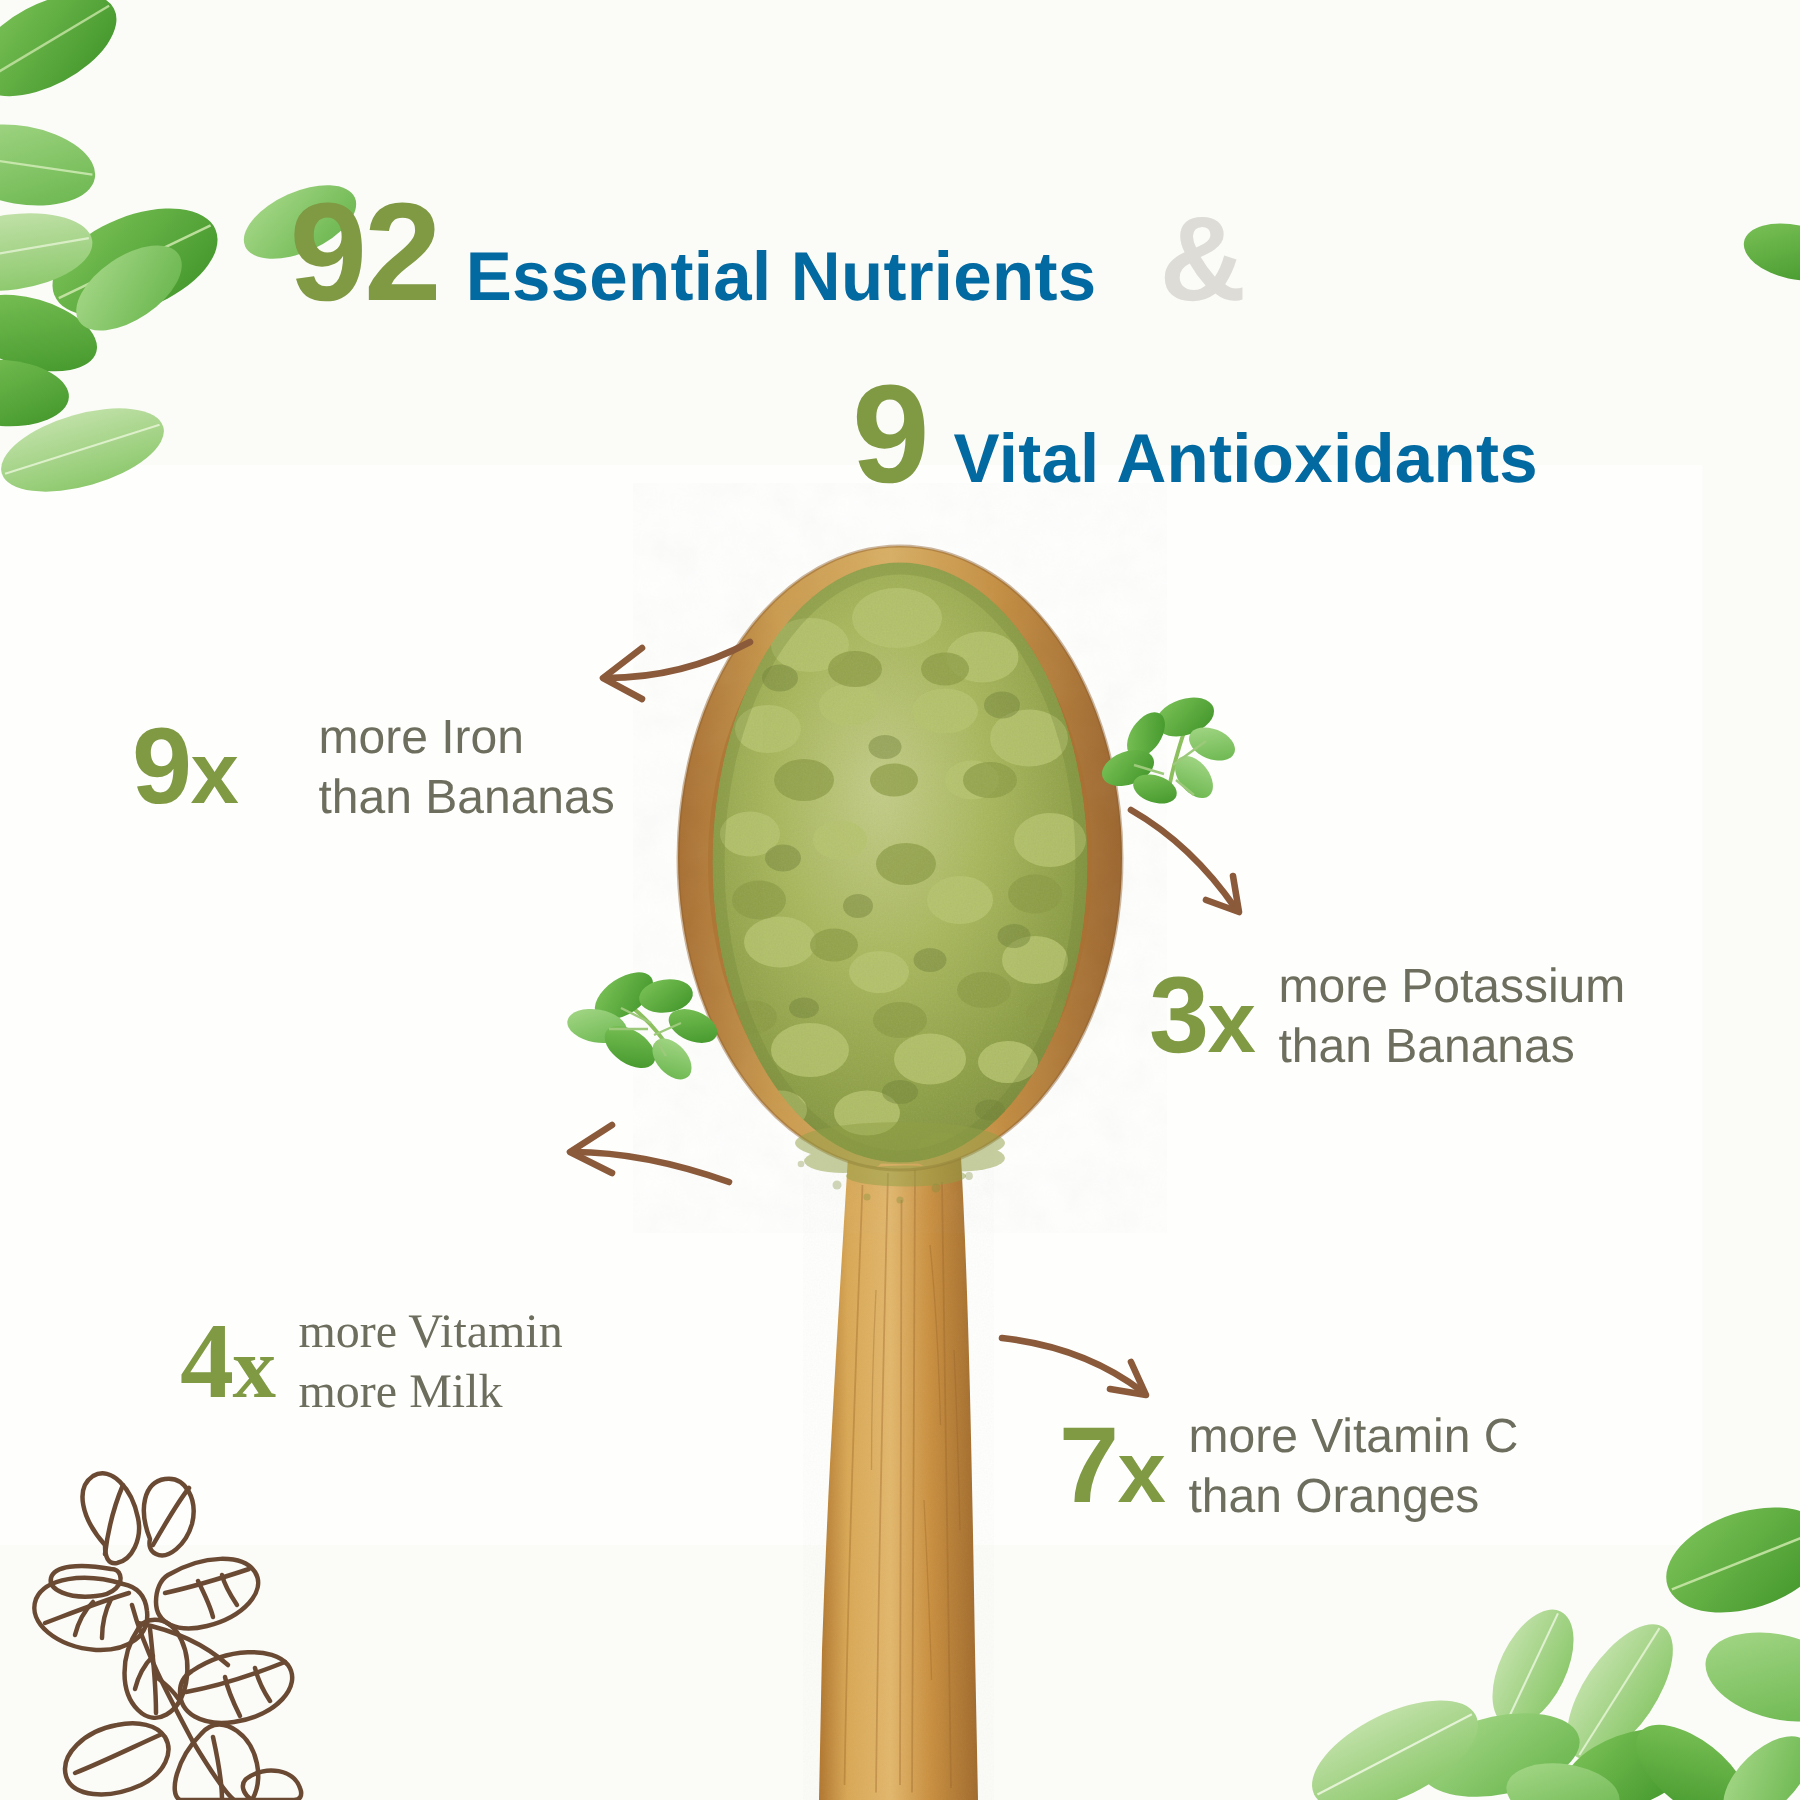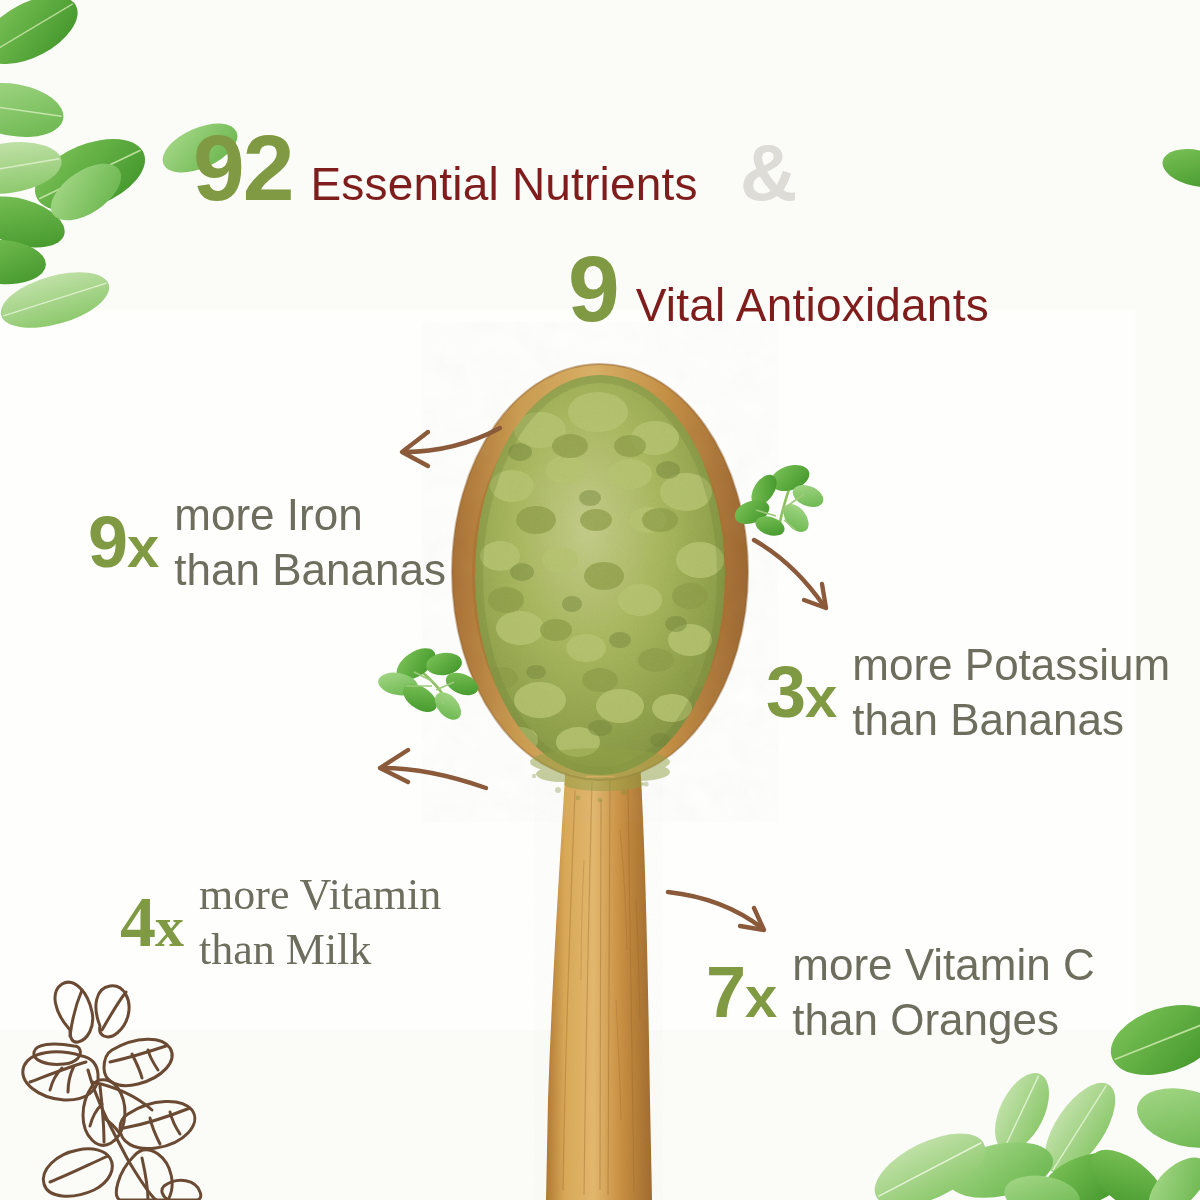--- a/index.html
+++ b/index.html
@@ -25,40 +25,40 @@
   }
   .headline-2 {
     position:absolute; left:568px; top:243px;
     display:flex; align-items:baseline; white-space:nowrap;
   }
   .big-num {
     font-size:93px; font-weight:700; color:#7f9a42;
     letter-spacing:-2px; line-height:1;
   }
   .head-word {
-    font-size:46px; font-weight:400; color:#7f1d1d;
+    font-size:46px; font-weight:700; color:#0369a1;
     letter-spacing:.2px; line-height:1; margin-left:18px;
   }
   .amp {
     font-size:80px; font-weight:700; color:#dddcd6;
     line-height:1; margin-left:42px;
   }
 
   
   .fact { position:absolute; display:flex; align-items:center; white-space:nowrap; }
   .fact-mult {
     font-size:72px; font-weight:700; color:#7f9a42; line-height:1;
     letter-spacing:-1px;
   }
   .fact-mult .x { font-size:58px; }
   .fact-lines {
     margin-left:16px; display:flex; flex-direction:column;
-    font-size:44px; color:#6e6e5e; line-height:1.25; font-weight:400;
-  }
-  #fact-iron      { left:88px;  top:487px; }
+    font-size:32px; color:#6e6e5e; line-height:1.25; font-weight:400;
+  }
+  #fact-iron      { left:88px;  top:471px;gap:38px; }
   #fact-potassium { left:766px; top:637px; }
   #fact-calcium   { left:120px; top:867px;font-family:Liberation Serif, serif; }
   #fact-vitaminc  { left:706px; top:937px; }
 
   
   .layer { position:absolute; inset:0; width:1200px; height:1200px; pointer-events:none; }
   .spoon-layer { z-index:2; }
   .arrow-layer { z-index:4; }
   .leaf-layer  { z-index:3; }
   .text-layer  { position:absolute; inset:0; z-index:6; }
@@ -439,21 +439,21 @@
       <span class="fact-lines">
         <span>more Potassium</span>
         <span>than Bananas</span>
       </span>
     </div>
 
     <div class="fact" id="fact-calcium">
       <span class="fact-mult"><span>4</span><span class="x">x</span></span>
       <span class="fact-lines">
         <span>more Vitamin</span>
-        <span>than Milk</span>
+        <span>more Milk</span>
       </span>
     </div>
 
     <div class="fact" id="fact-vitaminc">
       <span class="fact-mult"><span>7</span><span class="x">x</span></span>
       <span class="fact-lines">
         <span>more Vitamin C</span>
         <span>than Oranges</span>
       </span>
     </div>

